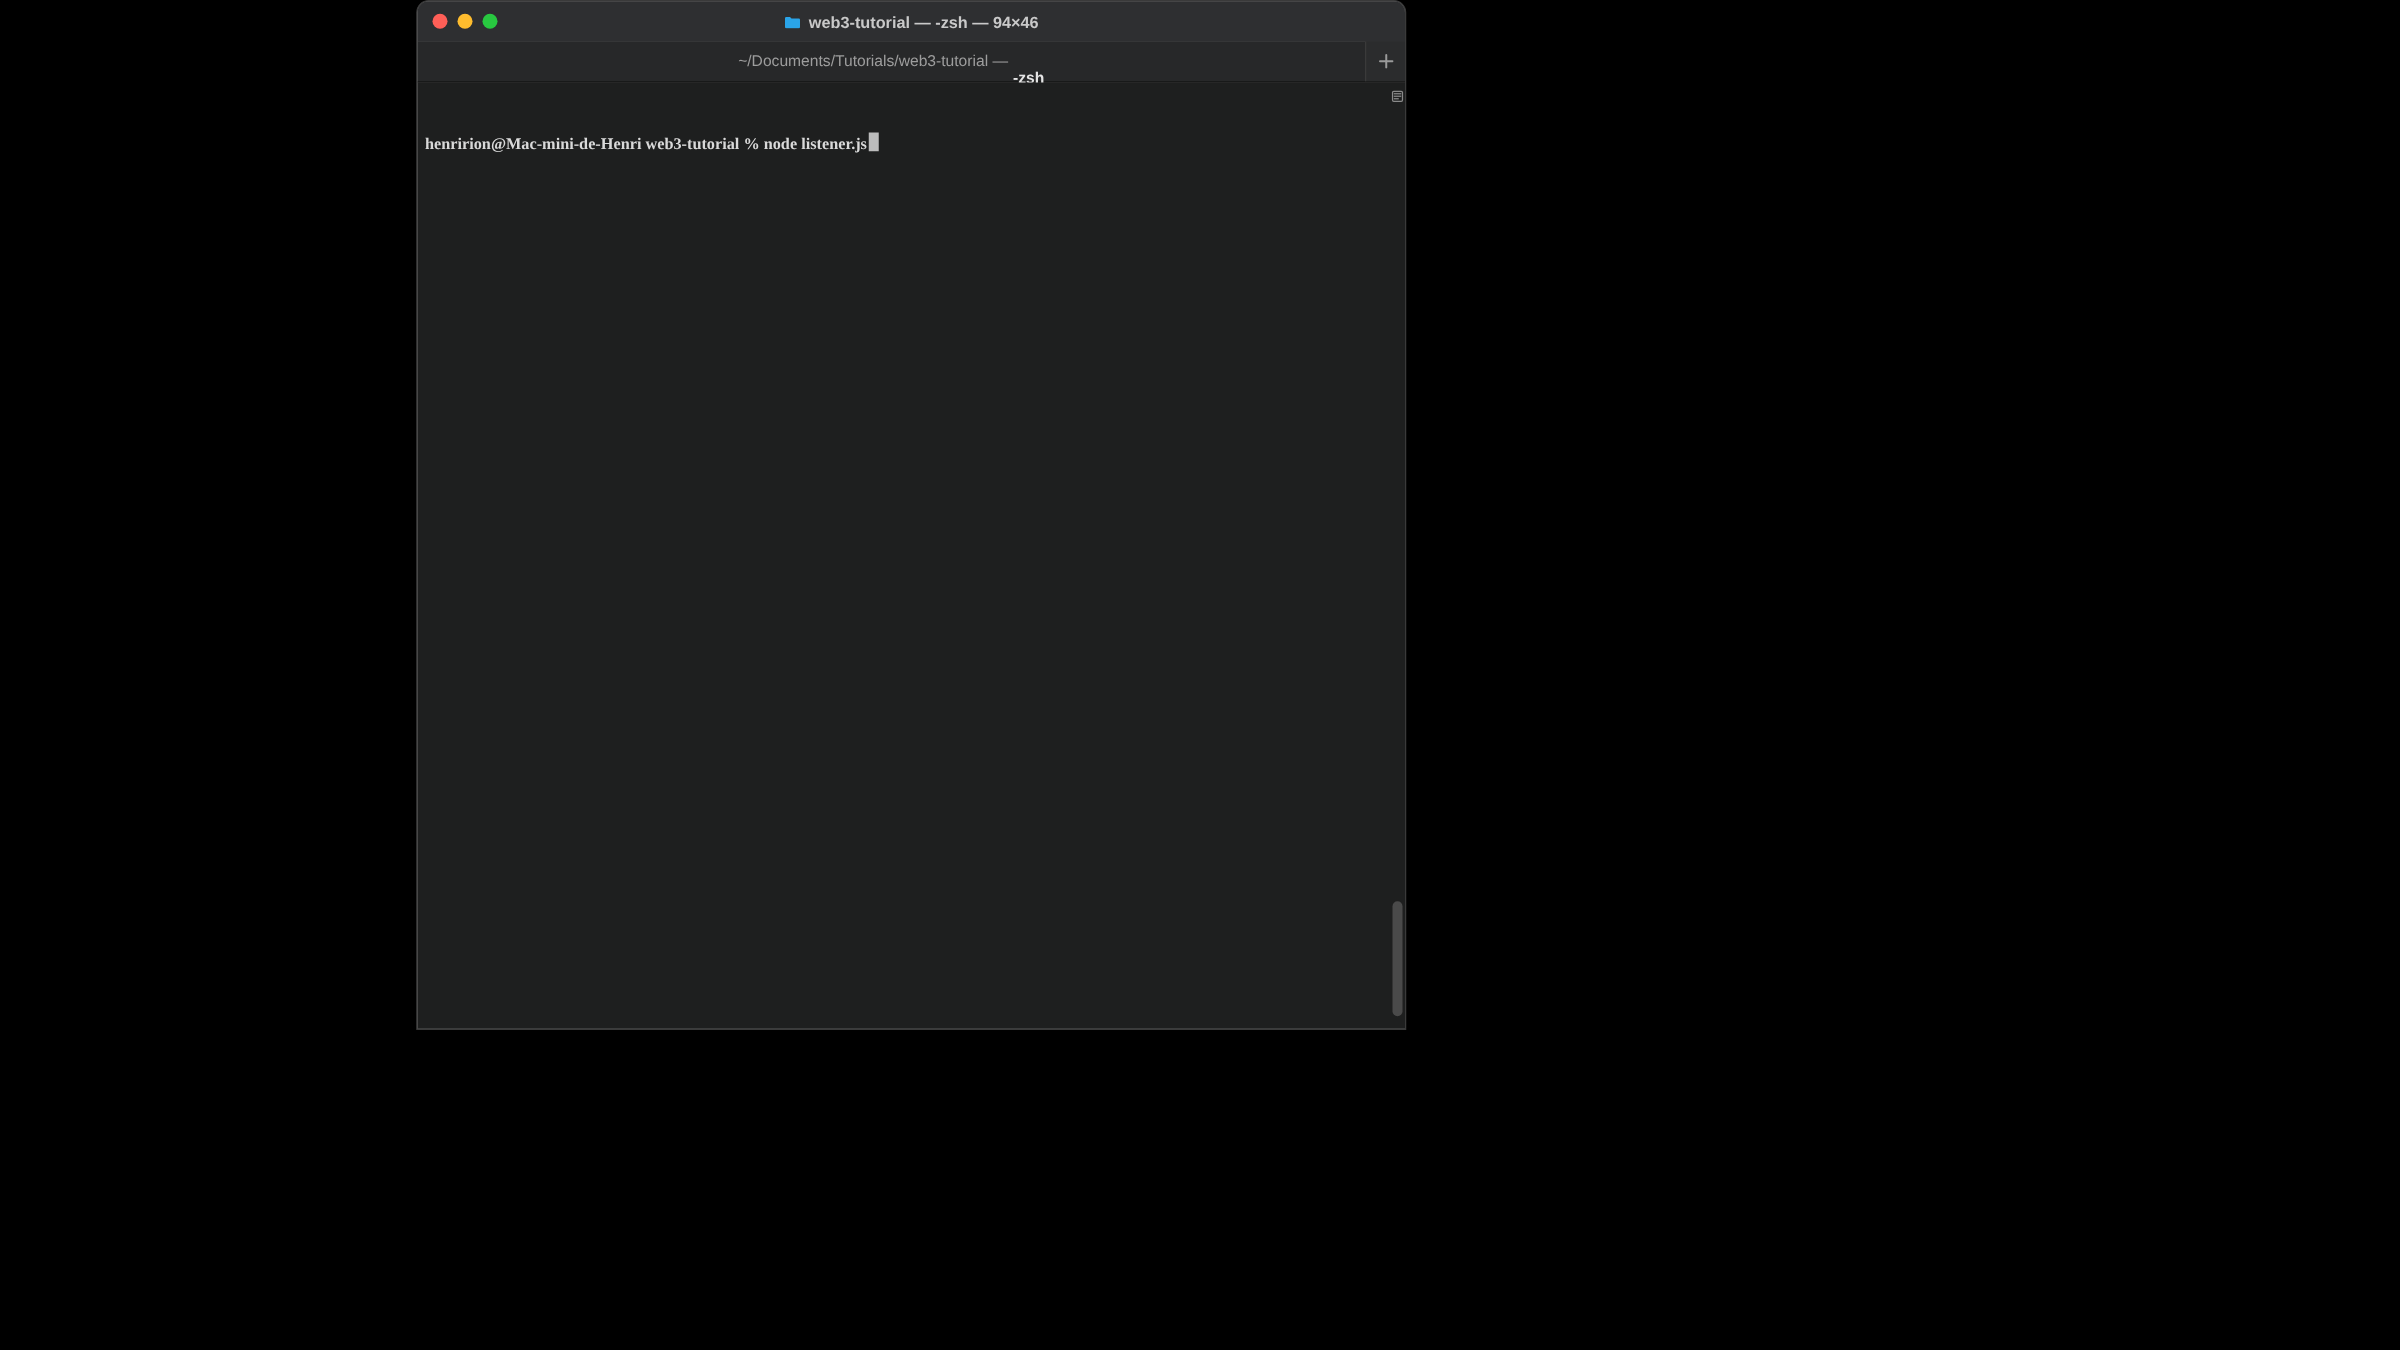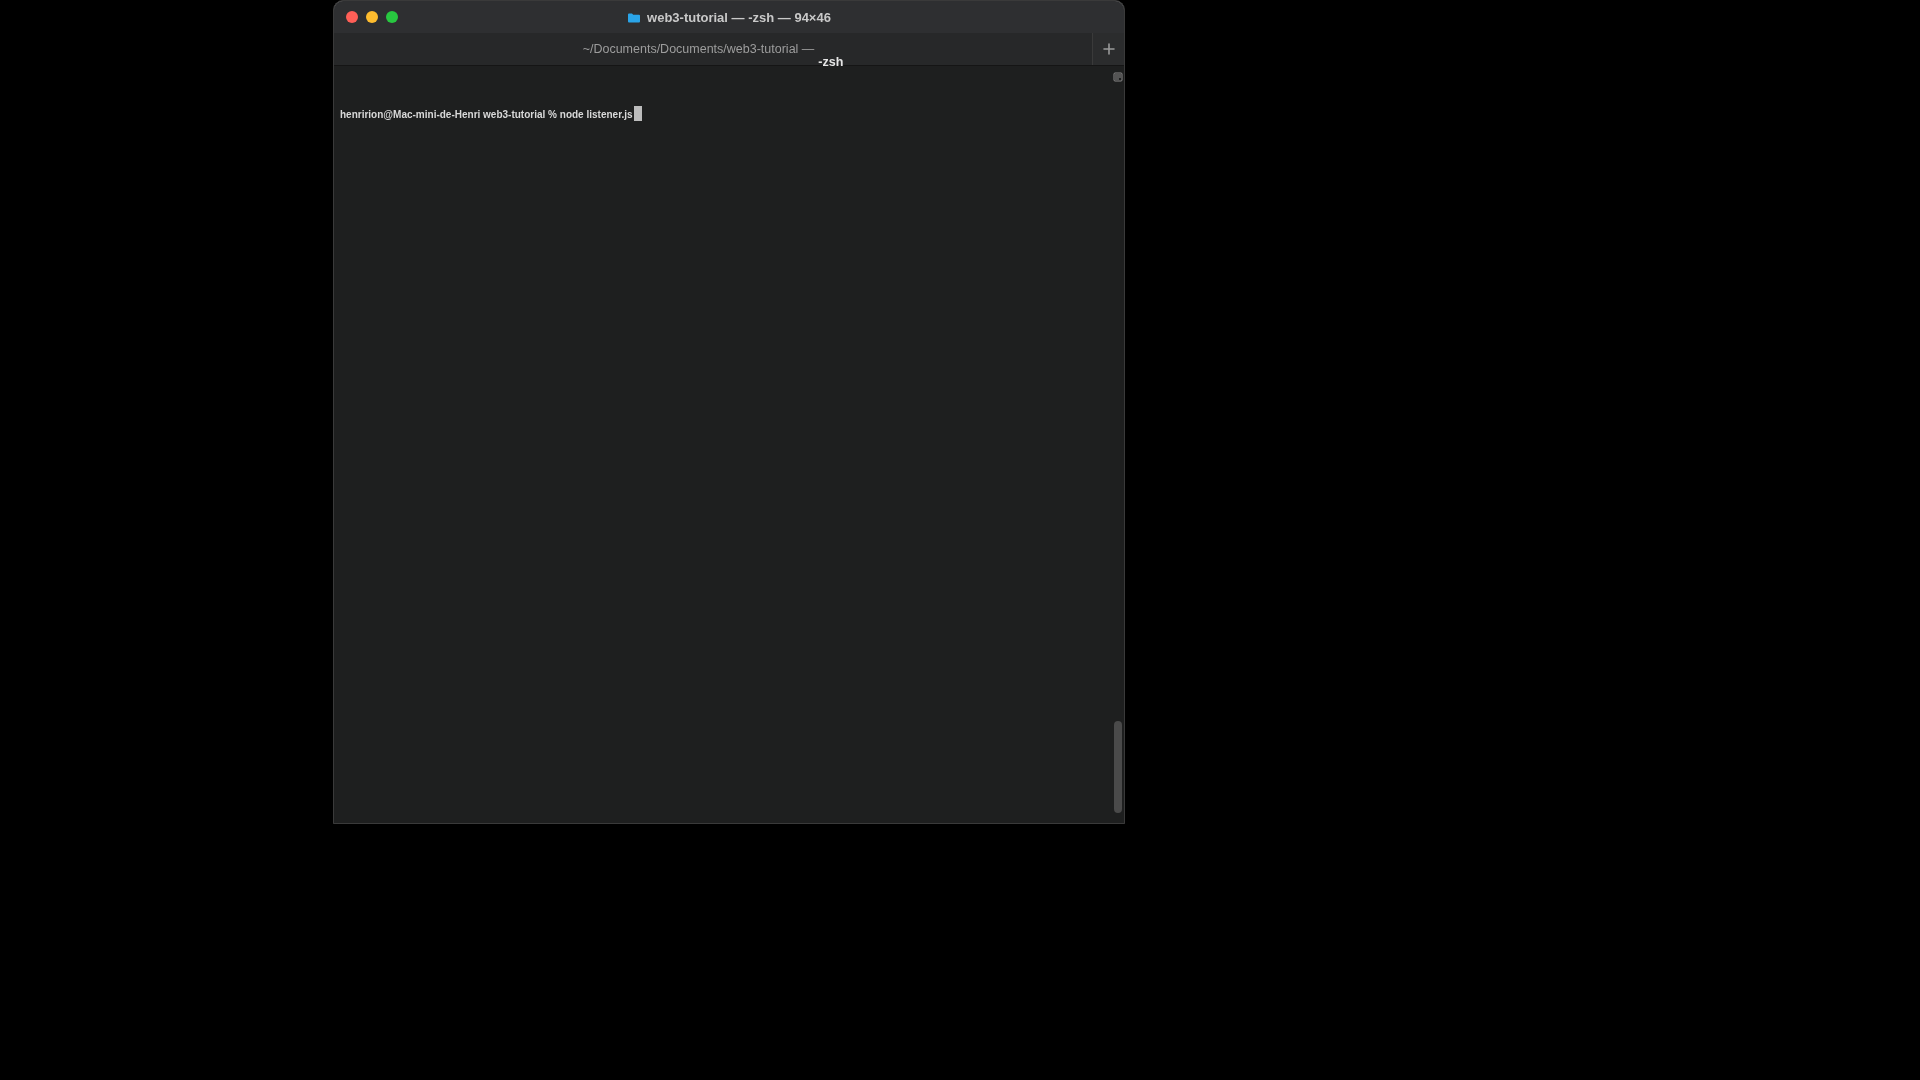--- a/index.html
+++ b/index.html
@@ -87,22 +87,22 @@
       background: #2b2c2d;
     }
     .newtab svg { width: 12px; height: 12px; }
 
     
     .term-body {
       position: relative;
       flex: 1;
       background: #1e1f1f;
       padding: 6px 8px 6px 6px;
-      font-family: Liberation Sans, sans-serif;
-      font-size: 10px;
+      font-family: Liberation Serif, serif;
+      font-size: 13px;
       line-height: 17px;
       color: #d9d9d9;
       font-weight: 600;
       white-space: pre;
       overflow: hidden;
     }
     .prompt-line { display: flex; }
     .cursor-block {
       display: inline-block;
       width: 8px; height: 15px;
@@ -154,21 +154,21 @@
           <svg viewBox="0 0 14 11">
               <path d="M1 2.5 A1 1 0 0 1 2 1.5 H5 L6.2 2.8 H12 A1 1 0 0 1 13 3.8 V9.5 A1 1 0 0 1 12 10.5 H2 A1 1 0 0 1 1 9.5 Z" fill="#2aa4e8"></path>
             </svg>
         </span>
         <span>web3-tutorial — -zsh — 94×46</span>
       </div>
     </div>
 
     <div class="tabbar">
       <div class="tab">
-        <span class="path">~/Documents/Documents/web3-tutorial —</span>
+        <span class="path">~/Documents/Tutorials/web3-tutorial —</span>
         <span class="shell">-zsh</span>
       </div>
       <div class="newtab">
         <svg viewBox="0 0 12 12">
           <path d="M6 1 V11 M1 6 H11" stroke="#9a9a9a" stroke-width="1.6" stroke-linecap="round"></path>
         </svg>
       </div>
     </div>
 
     <div class="term-body">

